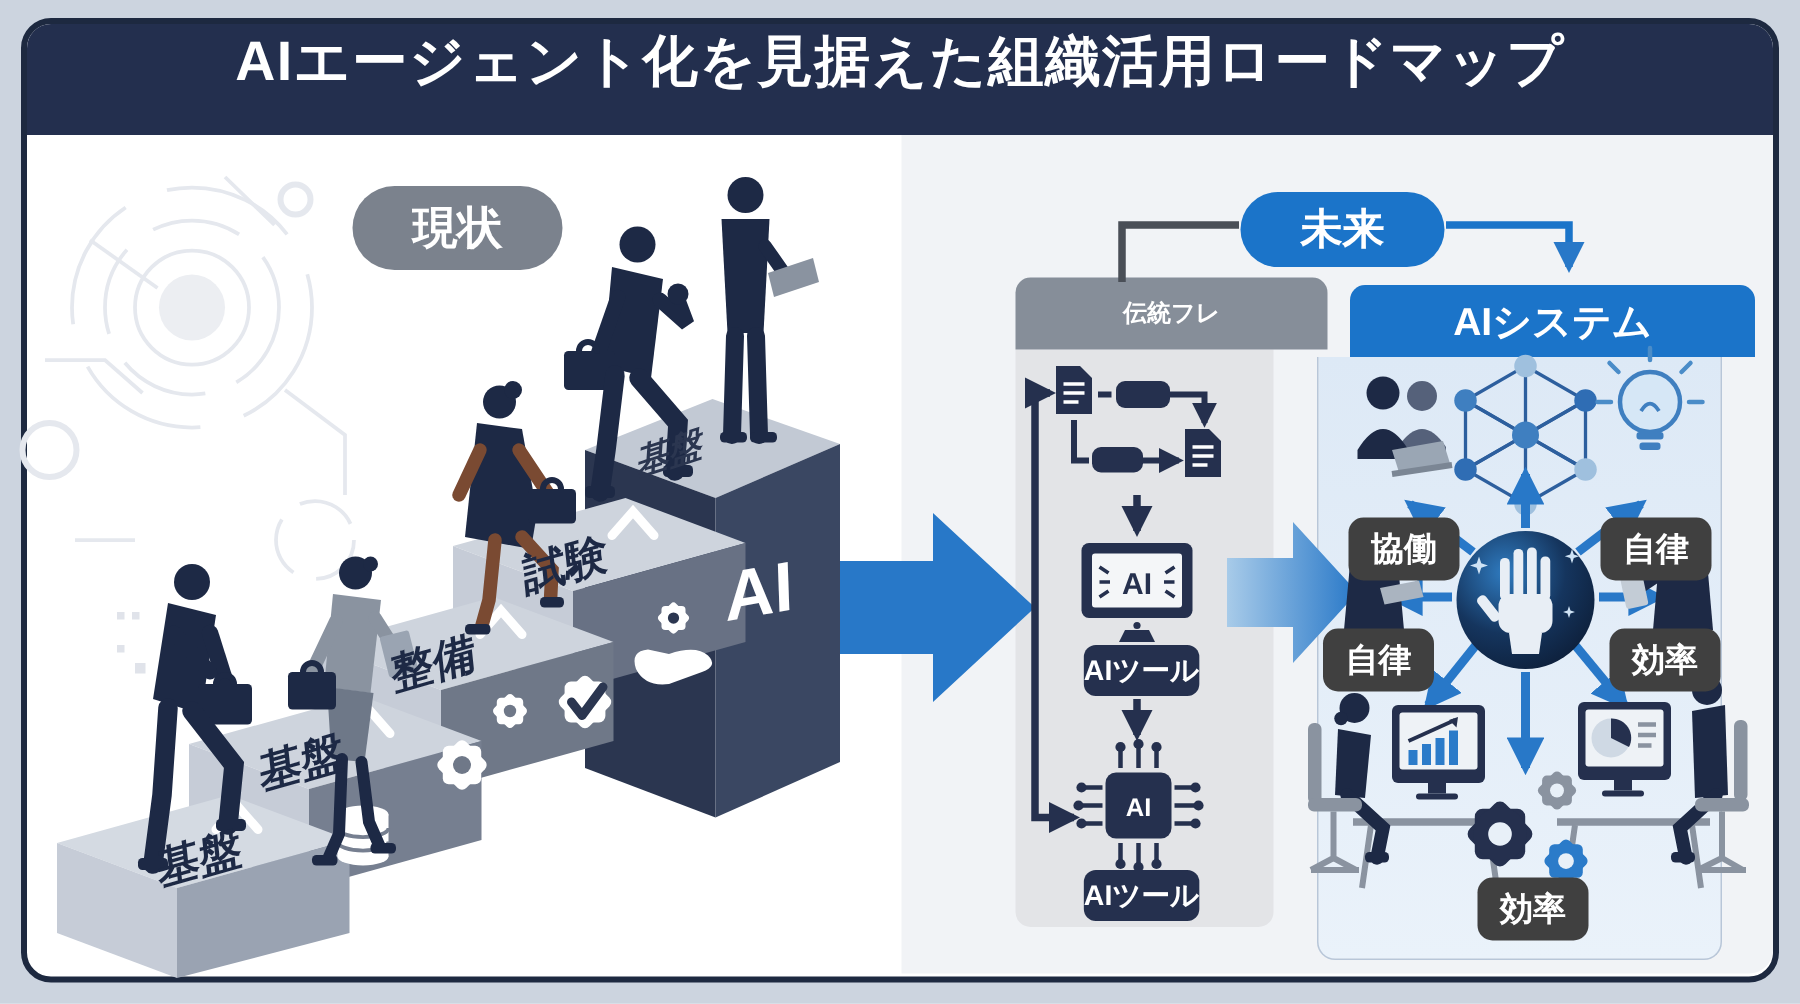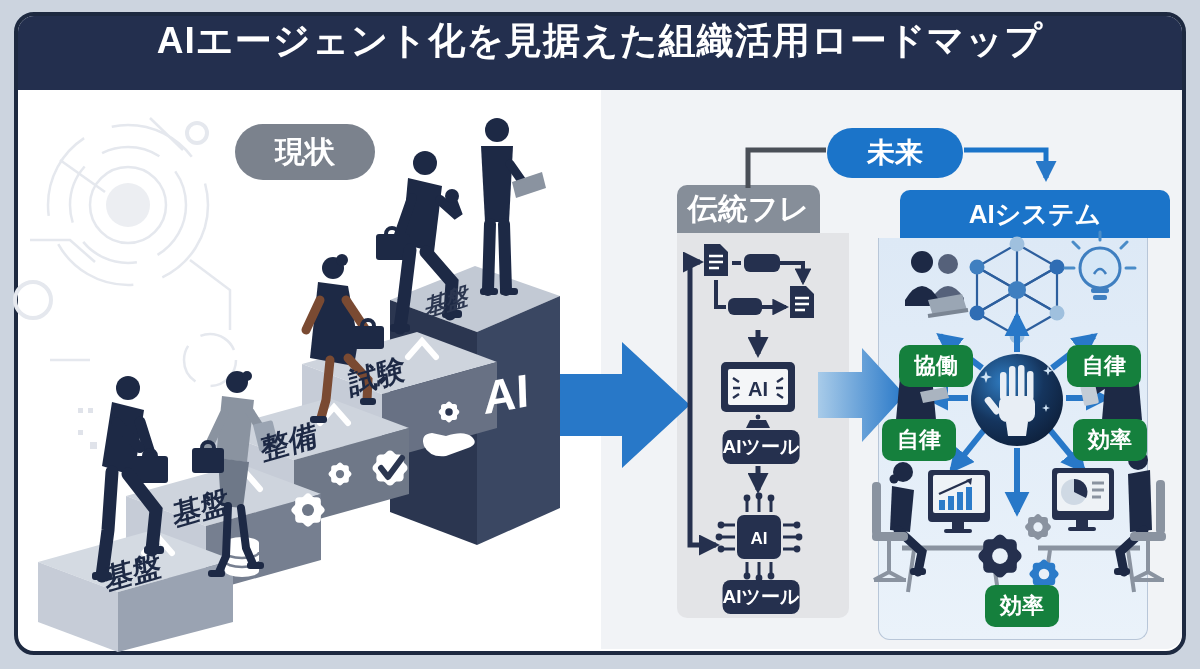--- a/index.html
+++ b/index.html
@@ -17,30 +17,30 @@
   #badge-current{left:235px;top:124px;width:140px;height:56px;border-radius:28px;
                  background:#7b828d;font-size:30px;}
   #badge-future{left:827px;top:128px;width:136px;height:50px;border-radius:25px;
                 background:#1b74c9;font-size:28px;z-index:6;}
   .step-label{transform:translate(-50%,-50%) rotate(-16deg) skewX(-10deg);
               color:#1d2945;font-weight:bold;font-size:29px;z-index:5;white-space:nowrap;}
   #step-label-4{transform:translate(-50%,-50%) rotate(-18deg) skewX(-22deg);
                 color:#2b3650;font-size:23px;}
   #ai-block-label{transform:translate(-50%,-50%) rotate(-10deg) skewX(-8deg);
                   color:#fff;font-weight:bold;font-size:46px;z-index:5;}
-  #trad-header{left:677px;top:185px;width:143px;height:48px;background:#868e99;
-               border-radius:10px 10px 0 0;font-size:30px;}
+  #trad-header{left:677px;top:185px;width:208px;height:48px;background:#868e99;
+               border-radius:10px 10px 0 0;font-size:16px;}
   #trad-body{left:677px;top:233px;width:172px;height:385px;background:#e3e4e7;
              border-radius:0 0 10px 10px;z-index:1;}
   #ais-header{left:878px;top:190px;width:270px;height:48px;background:#1b74c9;
               border-radius:10px 10px 0 0;font-size:26px;}
   #ais-body{left:878px;top:238px;width:270px;height:402px;z-index:1;
             background:linear-gradient(180deg,#dde9f6,#eaf2fa);
             border:1px solid #b8c6d8;border-top:none;border-radius:0 0 12px 12px;box-sizing:border-box;}
-  .navy-tag{transform:translate(-50%,-50%);background:#15803d;color:#fff;font-weight:bold;
+  .navy-tag{transform:translate(-50%,-50%);background:#404040;color:#fff;font-weight:bold;
             font-size:22px;padding:6px 15px;border-radius:10px;z-index:5;white-space:nowrap;}
   .tool-tag{transform:translate(-50%,-50%);background:#25304e;color:#fff;font-weight:bold;
             font-size:19px;padding:4px 0;border-radius:8px;z-index:5;white-space:nowrap;}
   #art{left:0;top:0;width:1200px;height:669px;z-index:3;pointer-events:none;}
 </style>
 </head>
 <body>
 
 <div id="stage">
 

